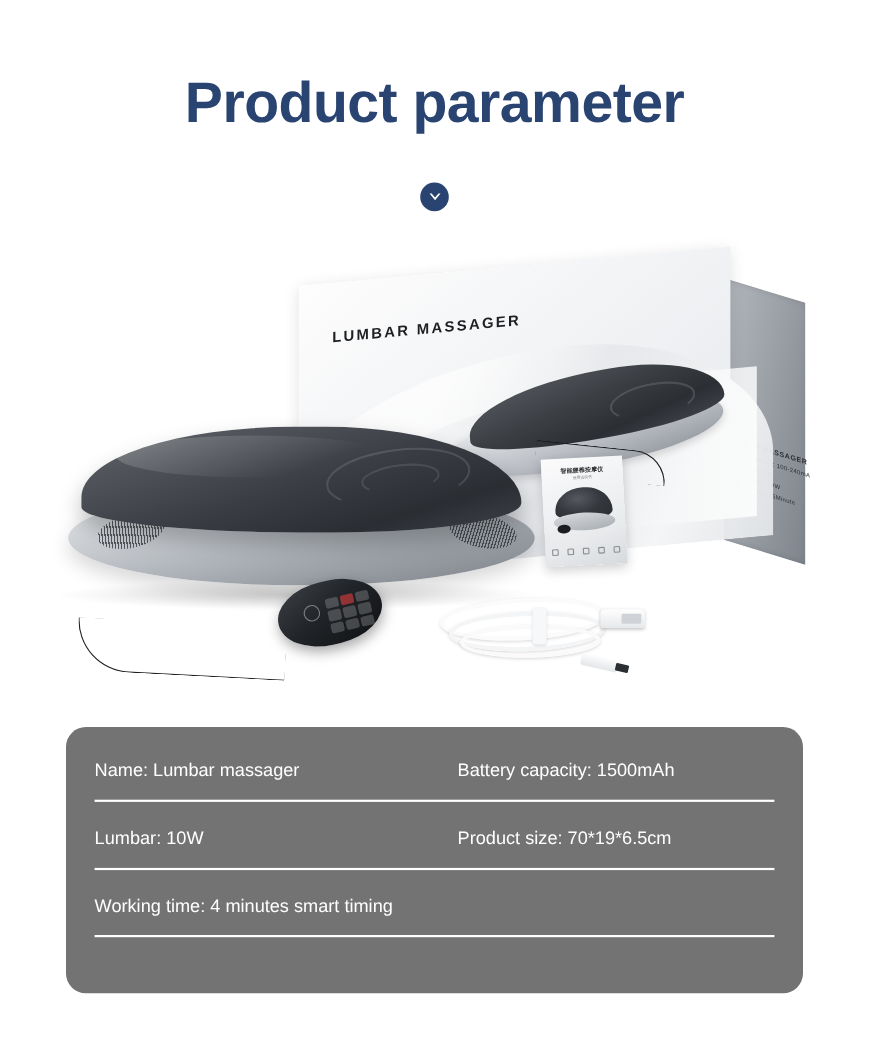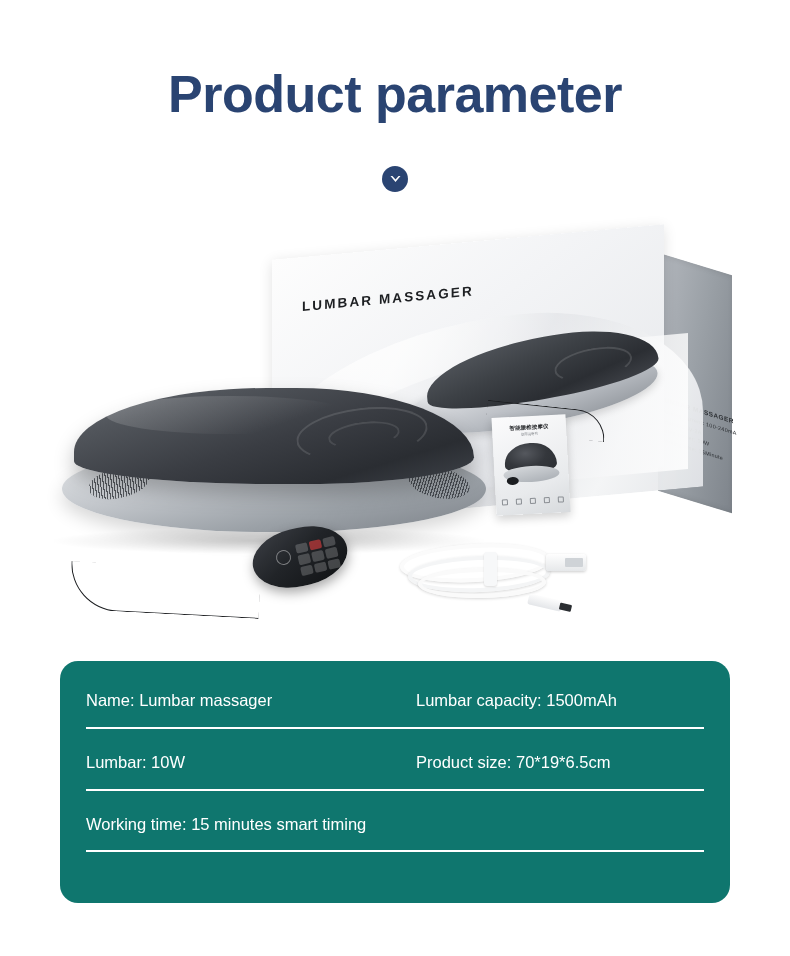--- a/index.html
+++ b/index.html
@@ -231,21 +231,21 @@
   }
 
   .scene-shadow {
     position:absolute; left:54px; top:318px; width:430px; height:26px;
     background:radial-gradient(ellipse at center, rgba(0,0,0,.17), rgba(0,0,0,0) 72%);
   }
 
   
   .spec-panel {
     position:absolute; left:60px; top:661px; width:670px; height:242px;
-    background:#0f766e; border-radius:18px;
+    background:#737373; border-radius:18px;
     padding:30px 26px 0 26px;
   }
   .spec-row { position:relative; display:flex; }
   .spec-row .cell { font-size:16.5px; color:#ffffff; line-height:1.2; white-space:nowrap; }
   .spec-row .cell.left  { width:330px; }
   .spec-row .cell.right { flex:1; }
   .spec-div { height:2px; background:#ffffff; margin:16px 0 0 0; }
   .spec-gap { height:24px; }
 </style>
 </head>
@@ -355,33 +355,33 @@
       <div class="plug-a"></div>
       <div class="plug-dc"></div>
     </div>
 
   </div>
 
   <div class="spec-panel">
 
     <div class="spec-row">
       <div class="cell left">Name: Lumbar massager</div>
-      <div class="cell right">Lumbar capacity: 1500mAh</div>
+      <div class="cell right">Battery capacity: 1500mAh</div>
     </div>
     <div class="spec-div"></div>
     <div class="spec-gap"></div>
 
     <div class="spec-row">
       <div class="cell left">Lumbar: 10W</div>
       <div class="cell right">Product size: 70*19*6.5cm</div>
     </div>
     <div class="spec-div"></div>
     <div class="spec-gap"></div>
 
     <div class="spec-row">
-      <div class="cell left">Working time: 15 minutes smart timing</div>
+      <div class="cell left">Working time: 4 minutes smart timing</div>
       <div class="cell right"></div>
     </div>
     <div class="spec-div"></div>
 
   </div>
 
 </div>
 
 </body></html>

